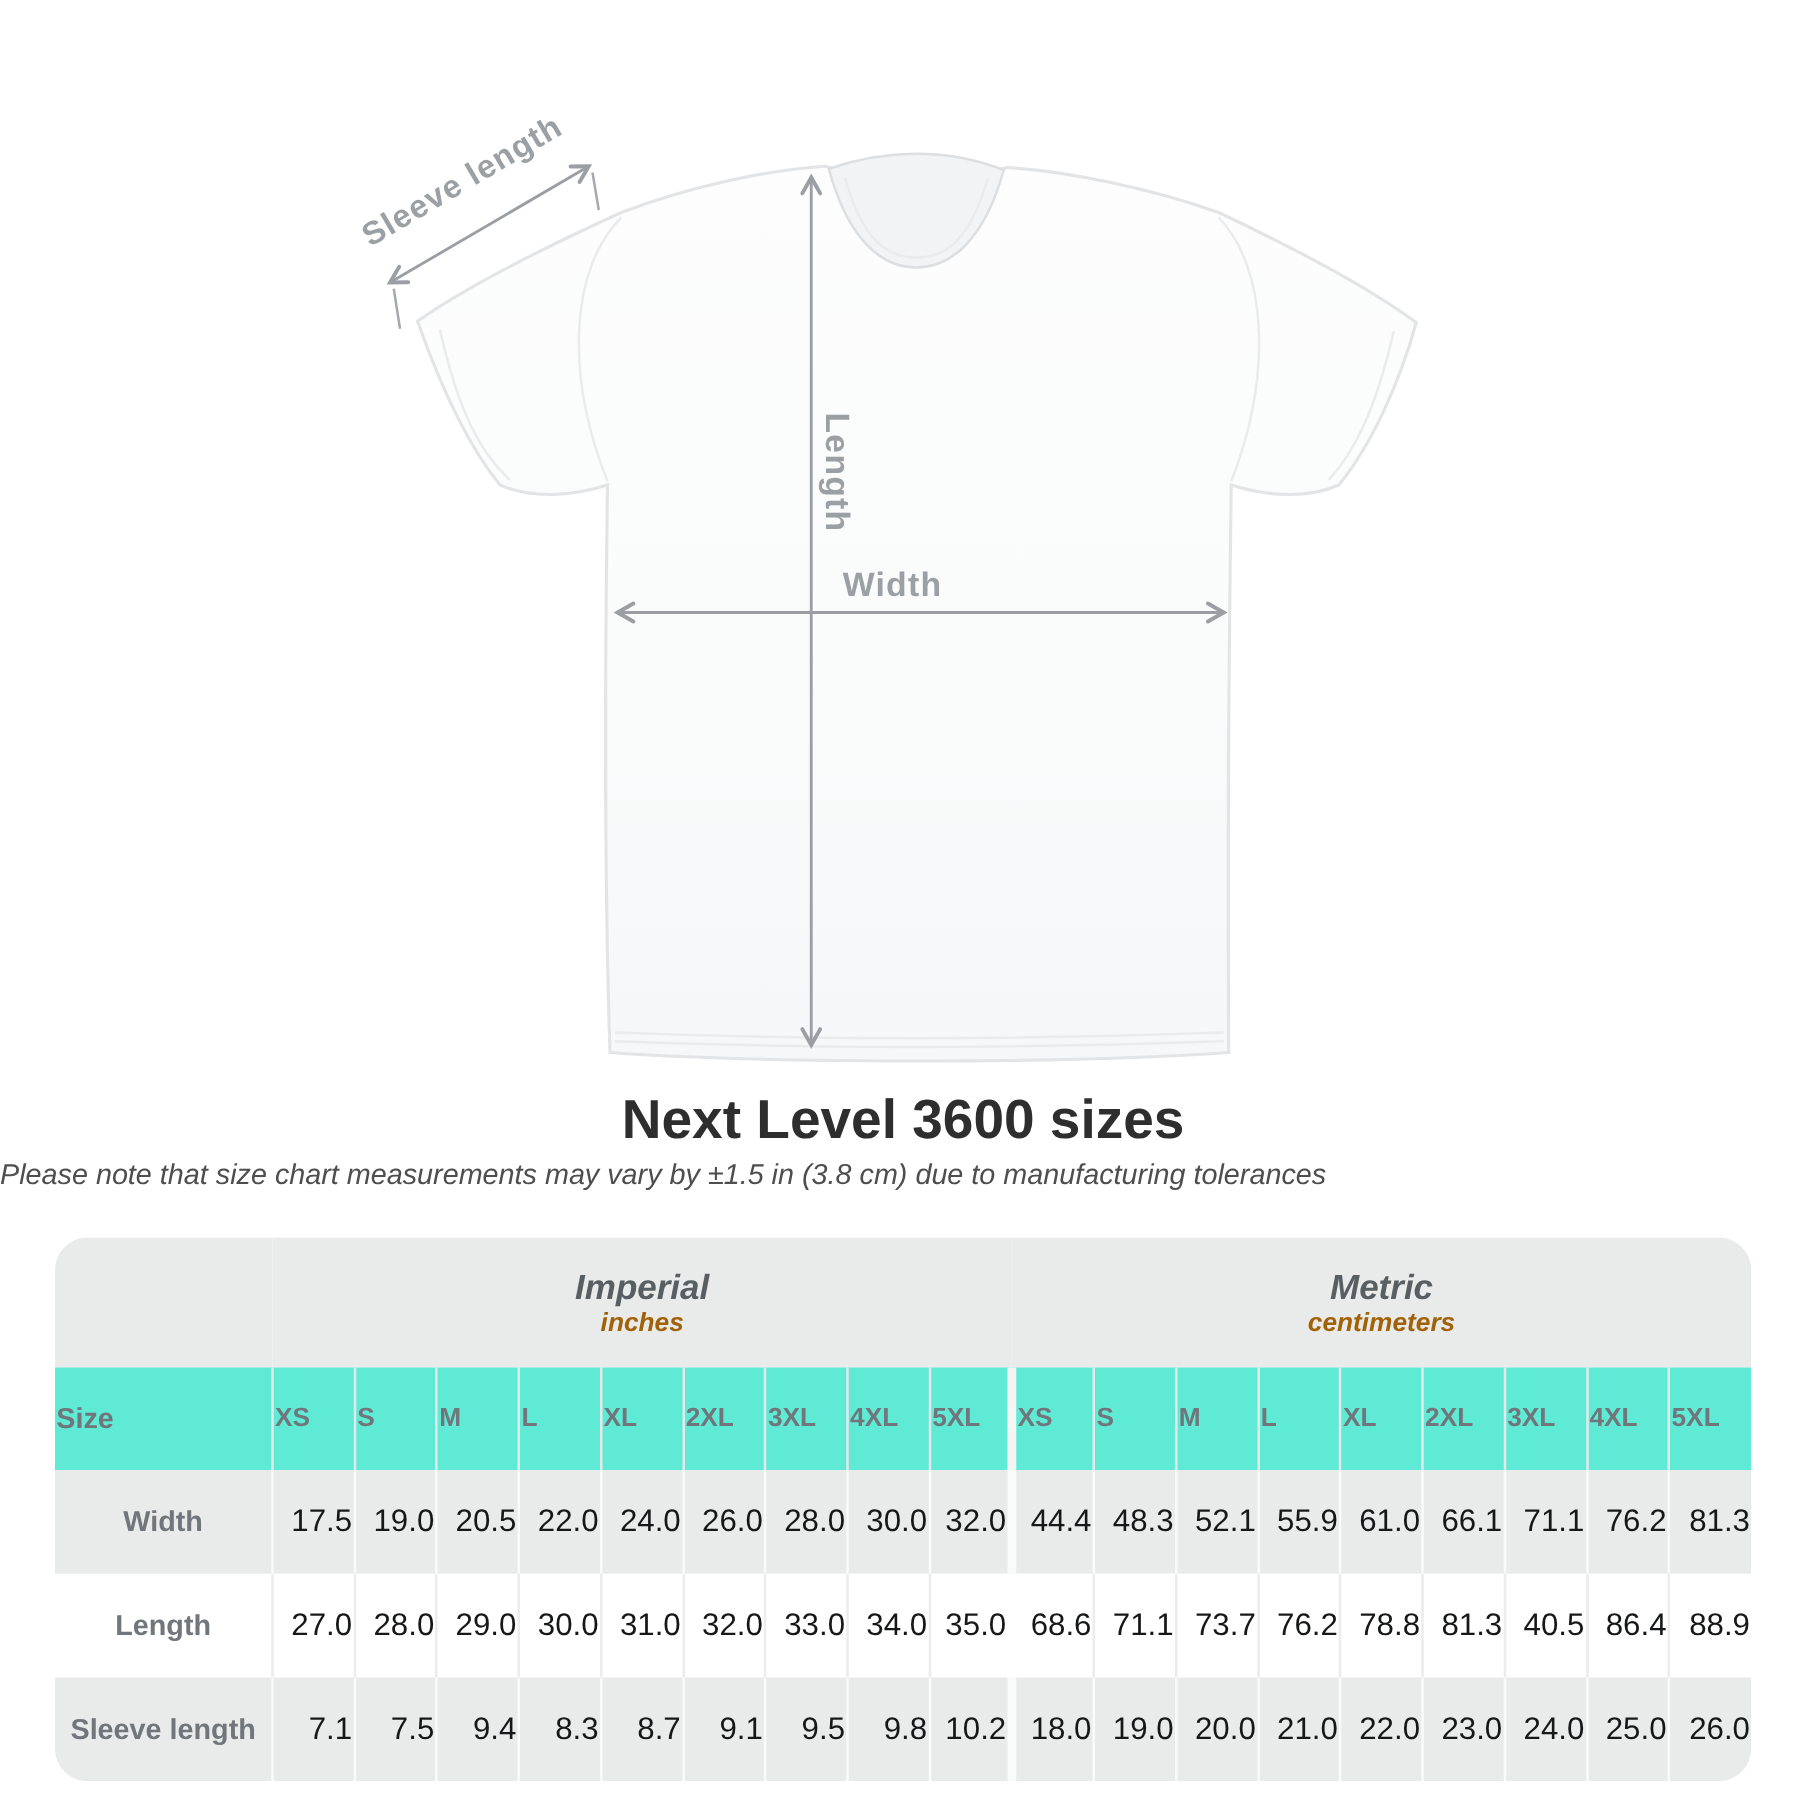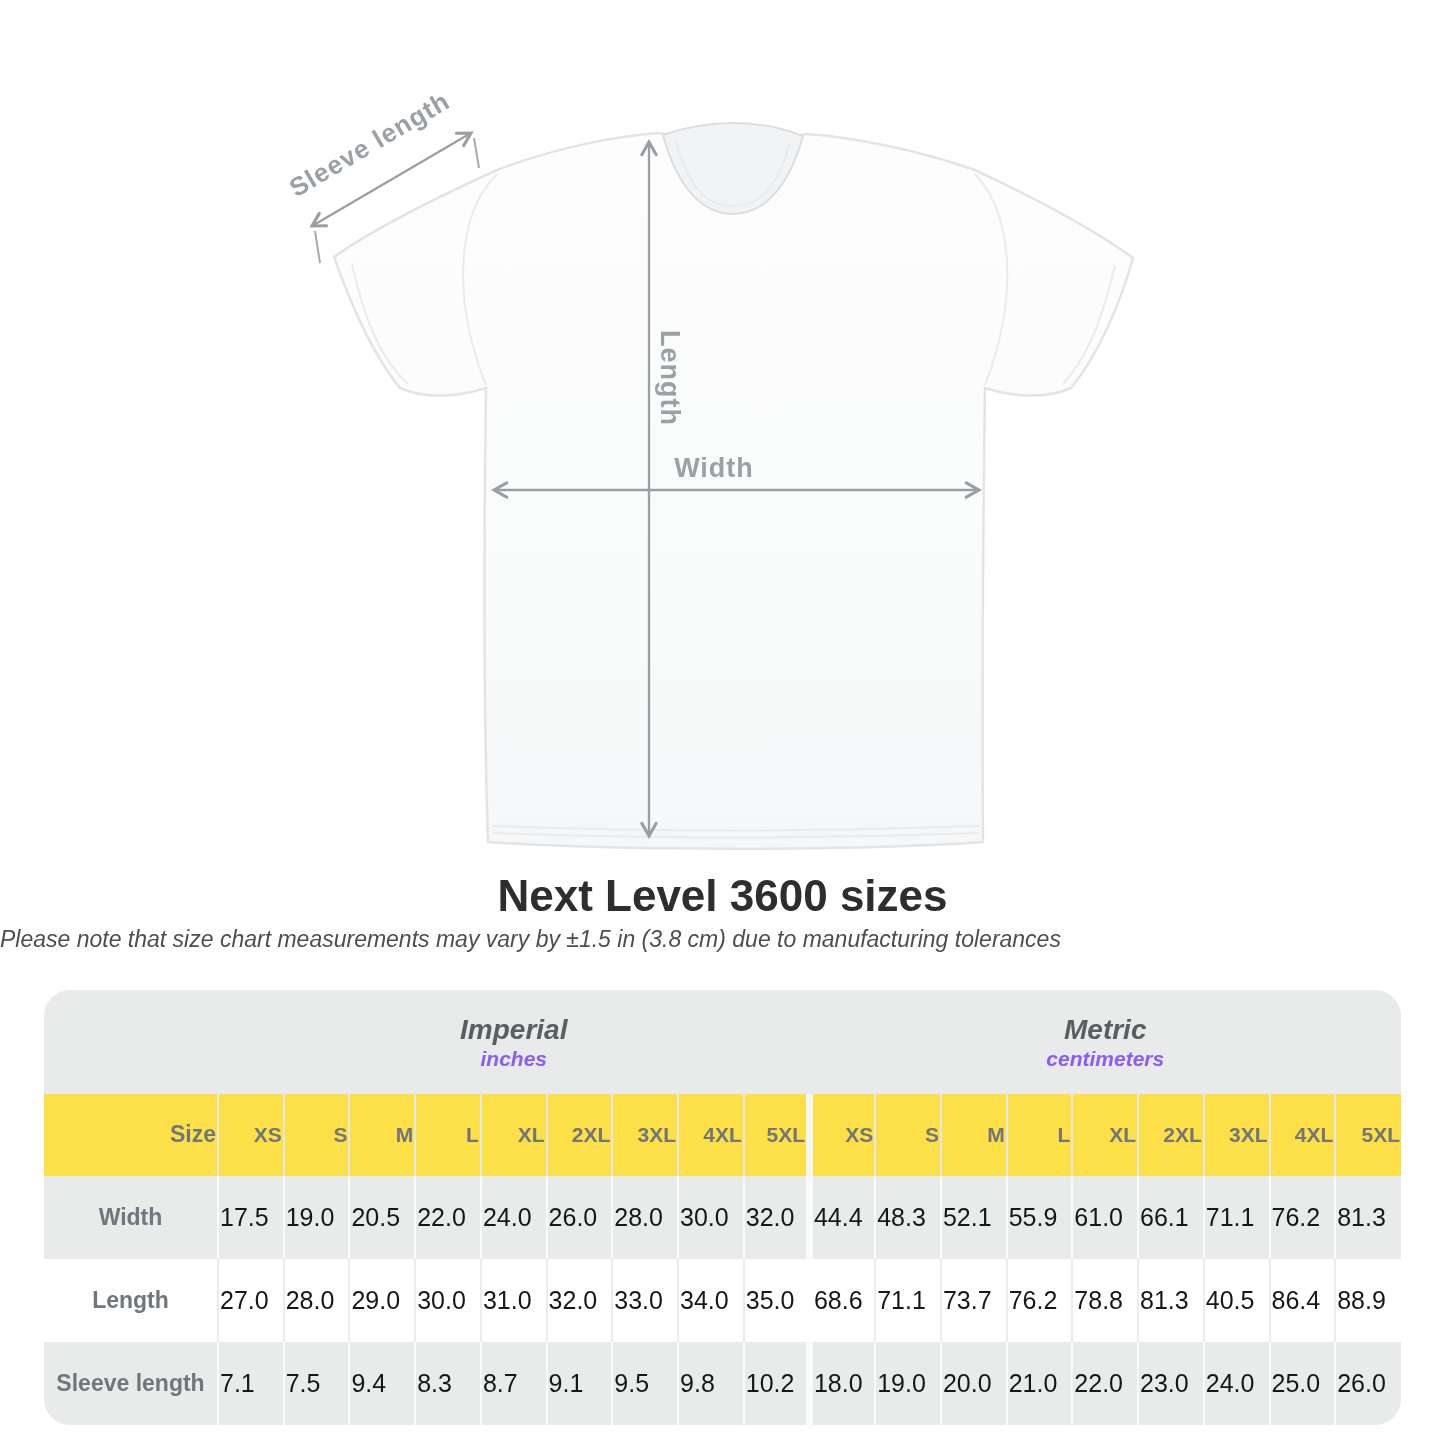--- a/index.html
+++ b/index.html
@@ -28,32 +28,32 @@
   
   .table-card{
     margin:36px 44px 0;border-radius:26px;overflow:hidden;background:#fff;
   }
   table{width:100%;border-collapse:collapse;table-layout:fixed;}
   col.c-label{width:174px;}
   tr.band th{
     background:#e9eaea;height:102px;vertical-align:middle;padding:2px 0 0;
   }
   .unit-title{font-size:28px;font-weight:bold;font-style:italic;color:#585f63;text-align:center;}
-  .unit-sub{font-size:21px;font-style:italic;color:#8b5cf6;margin-top:1px;}
+  .unit-sub{font-size:21px;font-style:italic;color:#a16207;margin-top:1px;}
   tr.sizes th{
-    background:#fde047;height:80px;font-size:21px;font-weight:bold;color:#70767b;
-    border-left:2px solid #e6e7e8;text-align:right;vertical-align:middle;
+    background:#5eead4;height:80px;font-size:21px;font-weight:bold;color:#70767b;
+    border-left:2px solid #e6e7e8;text-align:left;vertical-align:middle;
   }
   tr.sizes th.lbl{border-left:none;font-size:23px;}
   tr.sizes th.grp{border-left-width:7px;border-left-color:#f4f5f5;}
   tbody th.lbl{
     font-size:23px;font-weight:bold;color:#70767b;text-align:center;vertical-align:middle;
   }
   tbody td{
-    height:81px;text-align:left;vertical-align:middle;font-size:25px;color:#161718;
+    height:81px;text-align:right;vertical-align:middle;font-size:25px;color:#161718;
     border-left:2px solid #ececed;background:#ffffff;
   }
   tbody tr:nth-child(odd) th.lbl, tbody tr:nth-child(odd) td{background:#e9eaea;}
   tbody tr:nth-child(odd) td{border-left-color:#f9fafa;}
   tbody td.grp{border-left-width:7px;}
   tbody tr:nth-child(even) td.grp{border-left-color:#ffffff;}
   tbody tr:nth-child(odd) td.grp{border-left-color:#f9fafa;}
 </style>
 </head>
 <body>

